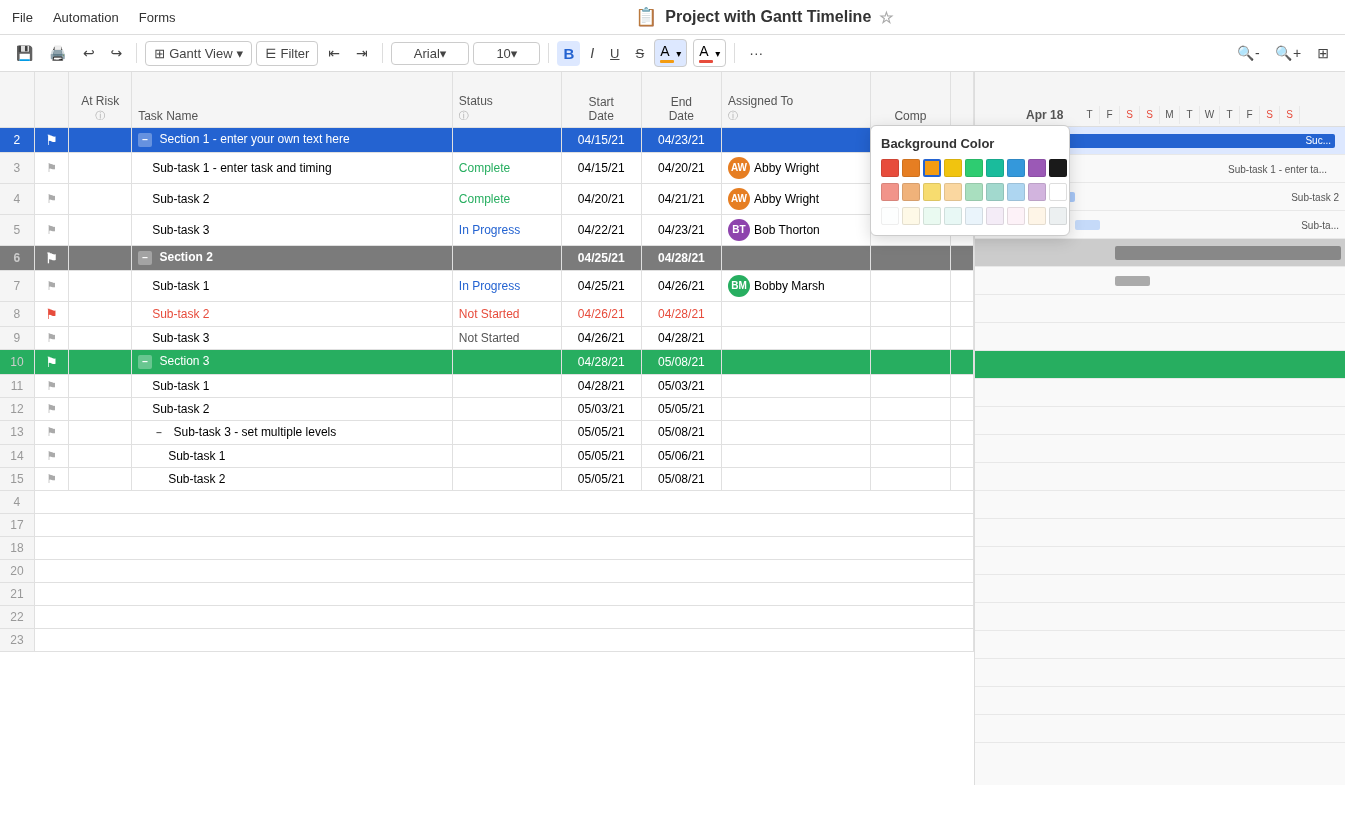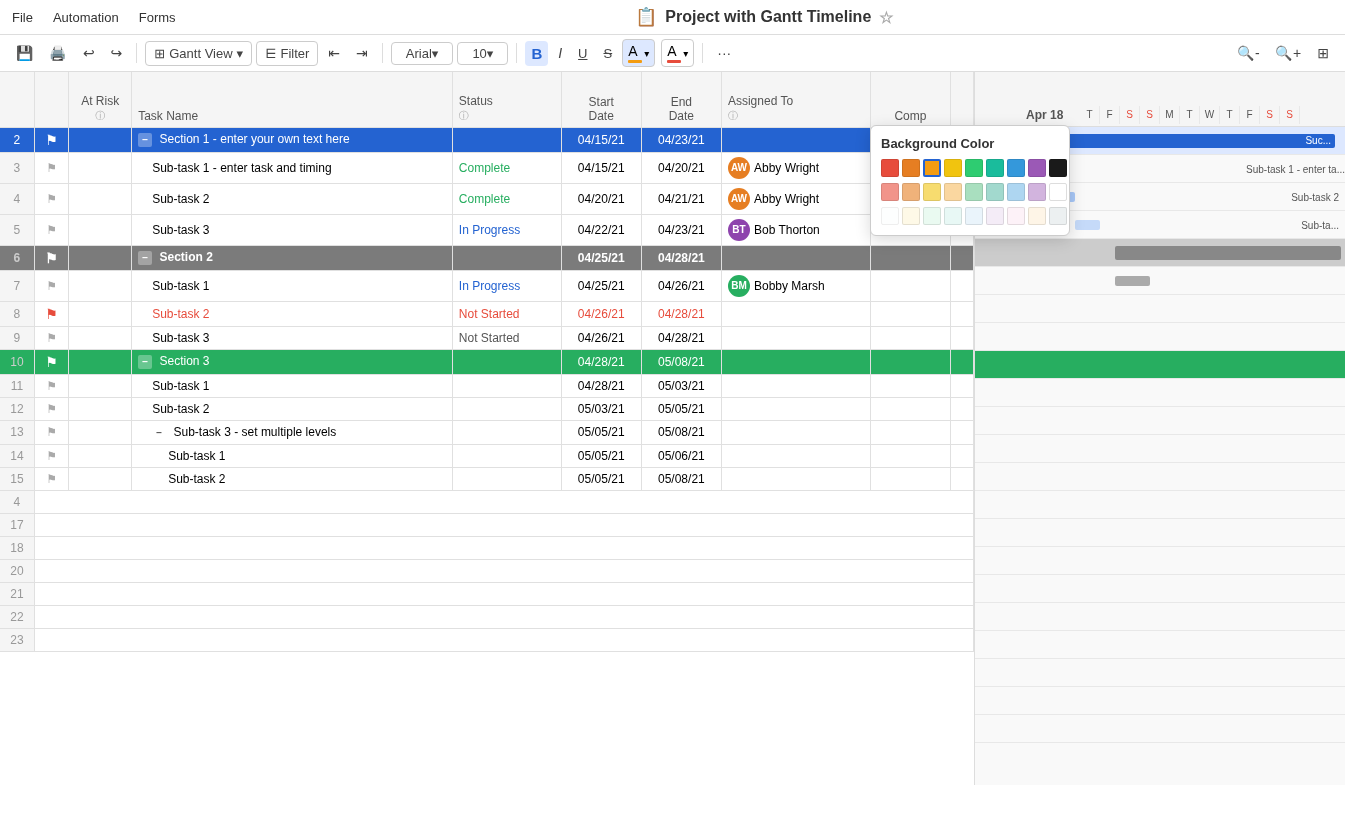--- a/index.html
+++ b/index.html
@@ -37,21 +37,21 @@
       display: flex; align-items: center; gap: 4px;
       border: 1px solid #ccc; border-radius: 4px; padding: 4px 8px;
       font-size: 13px; cursor: pointer;
     }
     .filter-btn {
       display: flex; align-items: center; gap: 4px;
       border: 1px solid #ccc; border-radius: 4px; padding: 4px 8px;
       font-size: 13px; cursor: pointer;
     }
     .font-selector {
-      border: 1px solid #ccc; border-radius: 4px; padding: 3px 14px;
+      border: 1px solid #ccc; border-radius: 4px; padding: 3px 22px;
       font-size: 13px; cursor: pointer; background: #fff;
     }
     .color-highlight-btn {
       display: flex; align-items: center; gap: 2px;
       border: 1px solid #ccc; border-radius: 4px; padding: 3px 5px;
       font-size: 13px; cursor: pointer; background: #dde8ff;
       position: relative;
     }
     .color-underbar {
       width: 14px; height: 3px; margin-top: 1px; border-radius: 1px;
@@ -516,21 +516,21 @@
 
     <div class="gantt-body">
 
       <div class="gantt-row" style="background:#dde8ff;position:relative;height:28px;text-decoration:underline;">
         <div style="position:absolute;left:10px;right:10px;height:14px;top:7px;background:#2463d1;border-radius:2px;"></div>
         <span style="position:absolute;right:14px;color:#fff;font-size:10px;top:8px;">Suc...</span>
       </div>
 
       <div class="gantt-row" style="position:relative;height:28px;">
         <div style="position:absolute;left:10px;width:60px;height:10px;top:9px;background:#7eb3f5;border-radius:2px;"></div>
-        <span style="position:absolute;right:0;color:#555;font-size:10px;top:9px;text-align:center;">Sub-task 1 - enter ta...</span>
+        <span style="position:absolute;right:18px;color:#555;font-size:10px;top:9px;text-align:center;">Sub-task 1 - enter ta...</span>
       </div>
 
       <div class="gantt-row" style="position:relative;height:28px;">
         <div style="position:absolute;left:70px;width:30px;height:10px;top:9px;background:#a8c8f8;border-radius:2px;"></div>
         <span style="position:absolute;right:6px;color:#555;font-size:10px;top:9px;">Sub-task 2</span>
       </div>
 
       <div class="gantt-row" style="position:relative;height:28px;">
         <div style="position:absolute;left:100px;width:25px;height:10px;top:9px;background:#c5daf9;border-radius:2px;"></div>
         <span style="position:absolute;right:6px;color:#555;font-size:10px;top:9px;">Sub-ta...</span>

